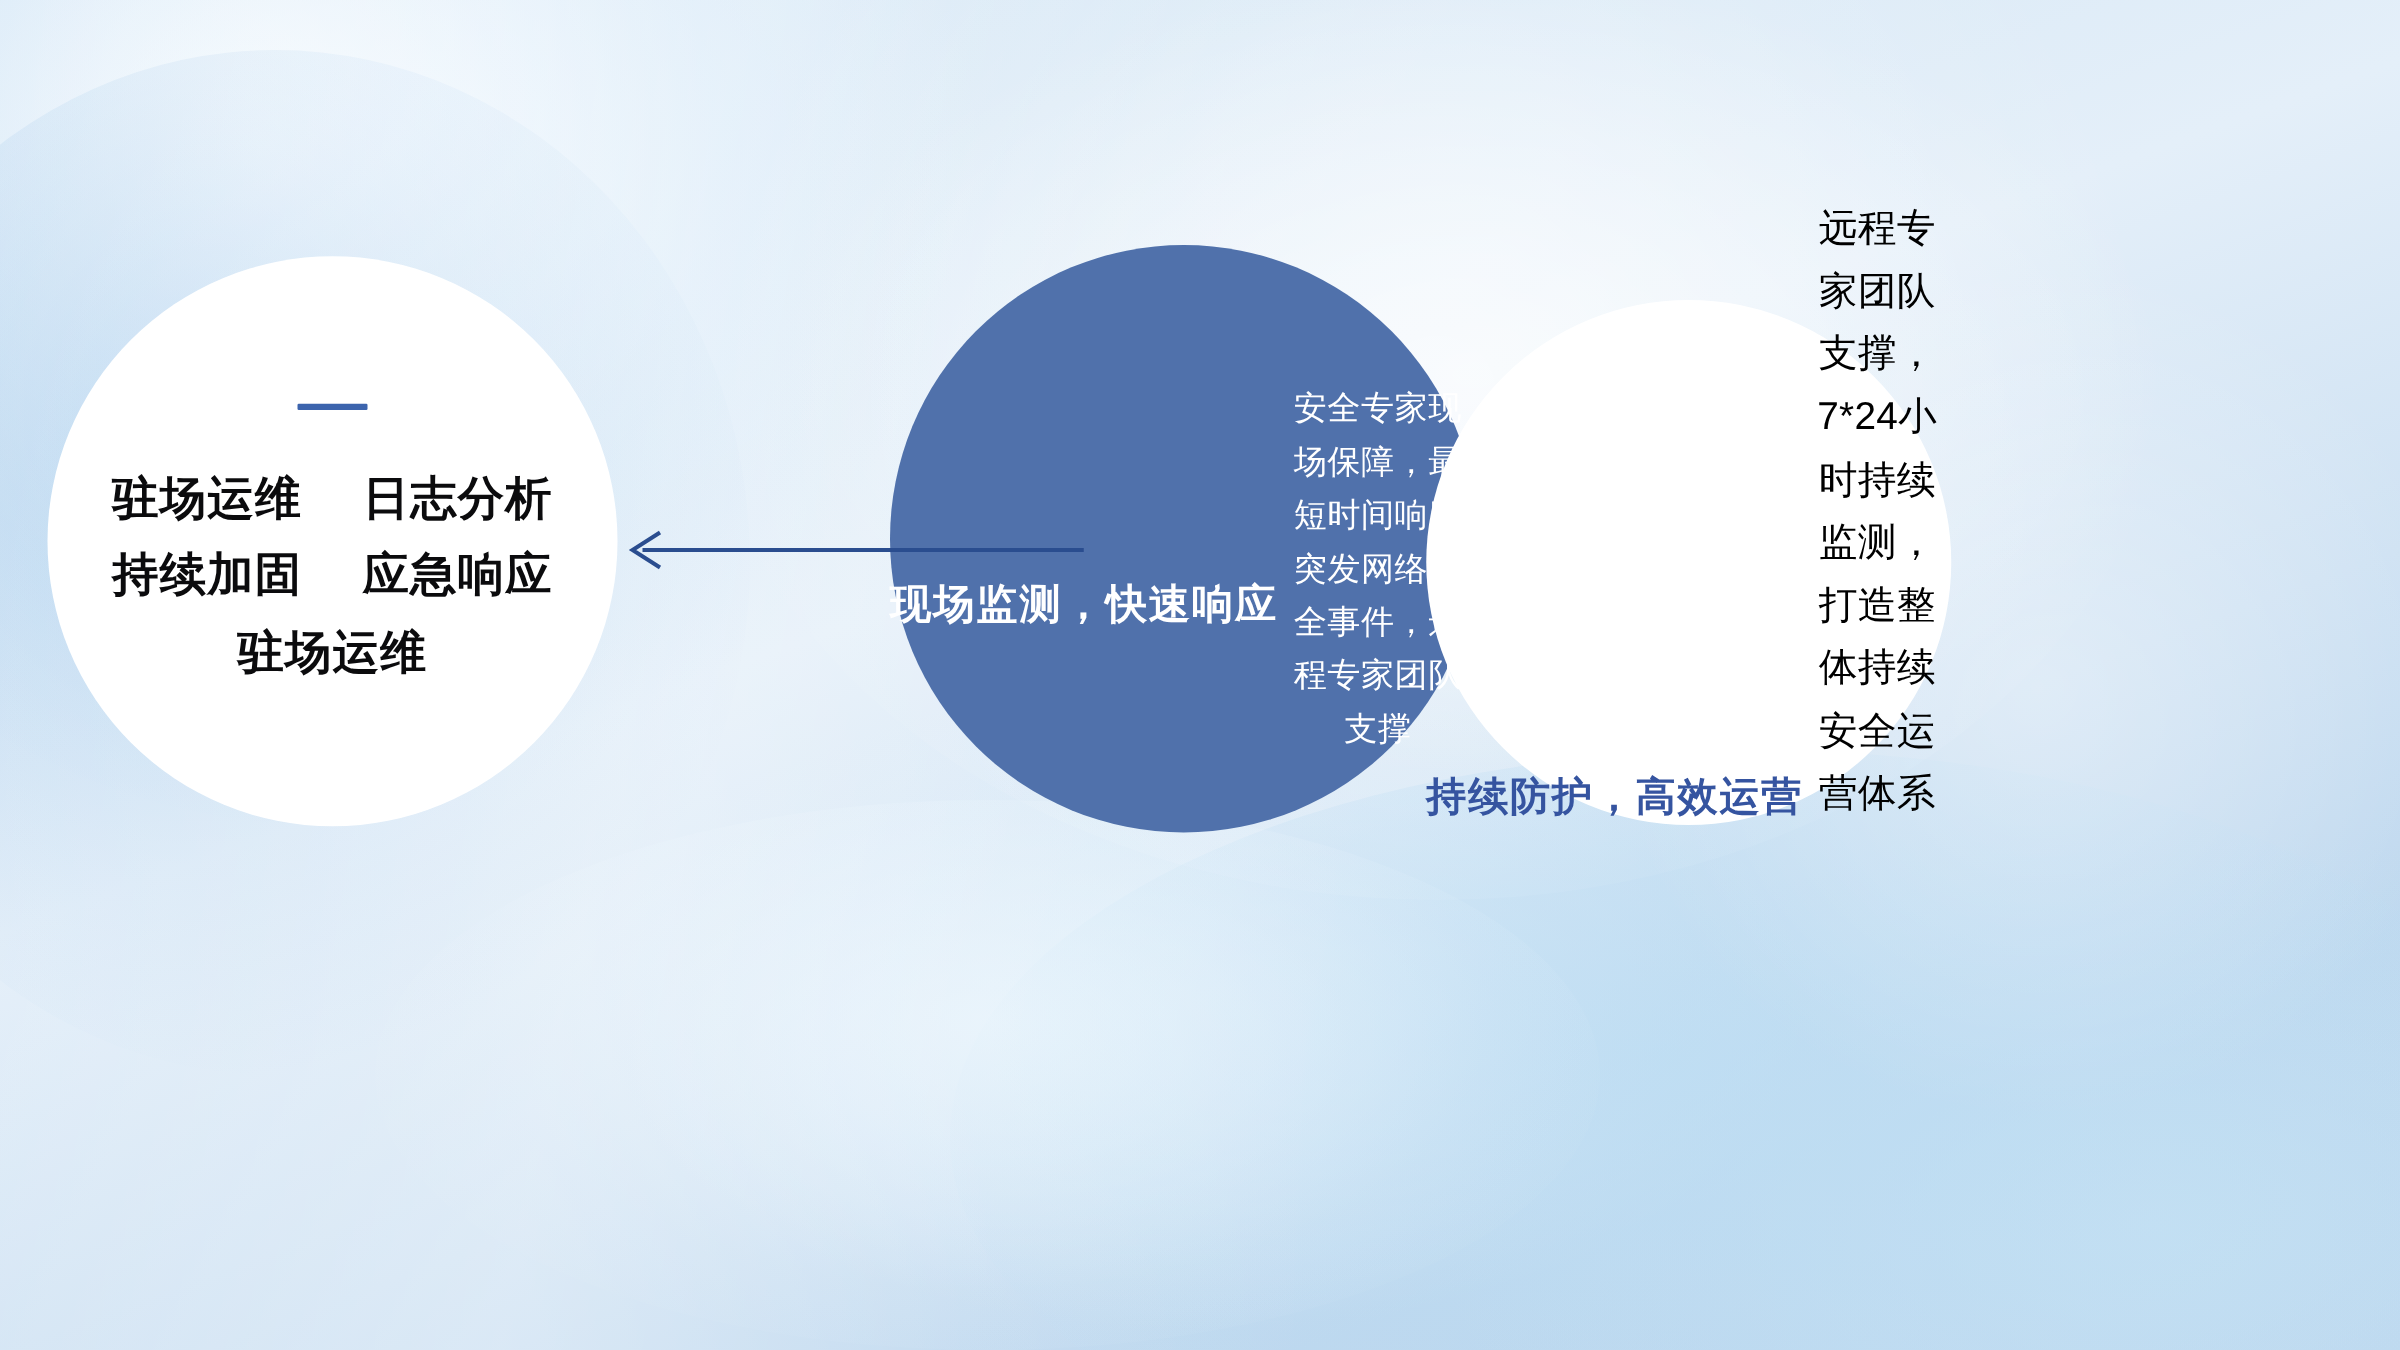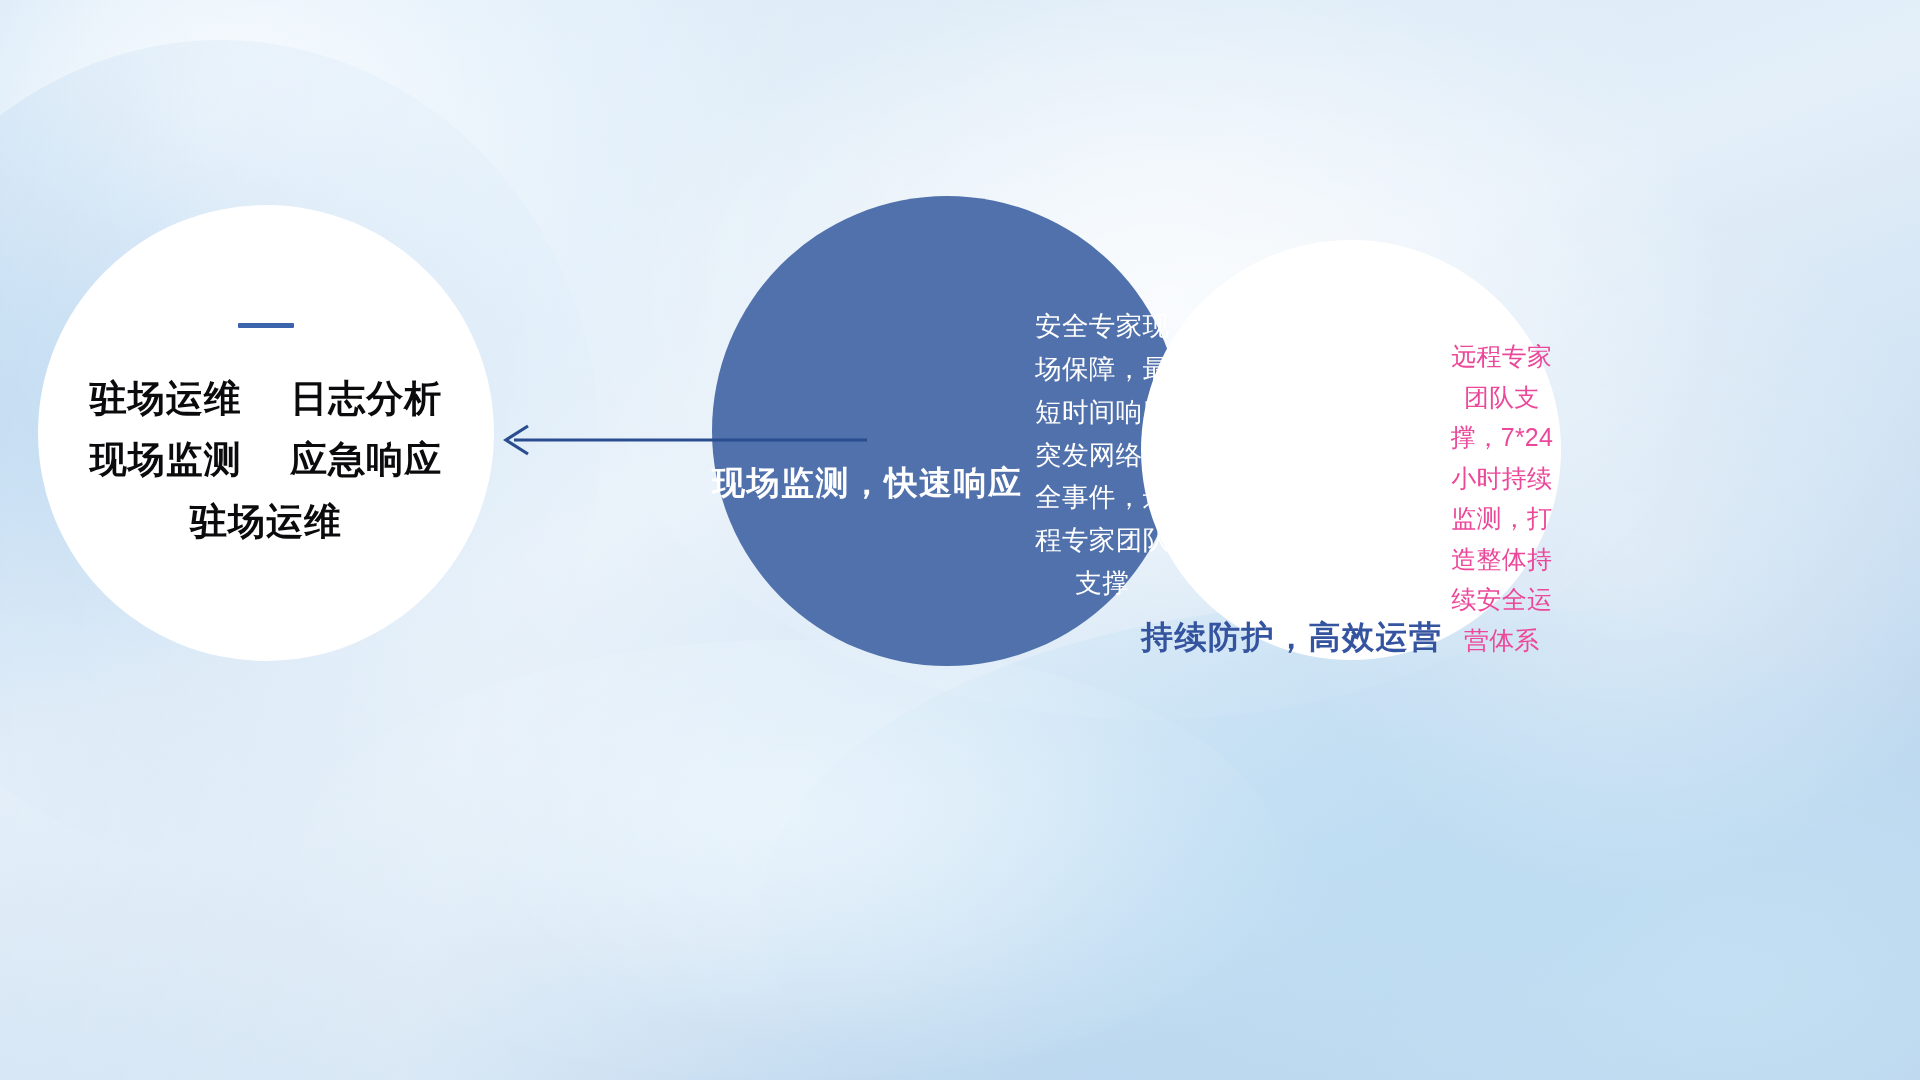--- a/index.html
+++ b/index.html
@@ -159,22 +159,22 @@
   }
   .right-title {
     color: #3554a0;
     font-size: 32px;
     font-weight: bold;
     letter-spacing: 1.5px;
     white-space: nowrap;
     margin-top: 62px;
   }
   .right-body {
-    color: #ec4899;
-    font-size: 25px;
+    color: #000000;
+    font-size: 31px;
     line-height: 1.62;
     text-align: center;
     width: 352px;
     margin-top: 44px;
     letter-spacing: 0.2px;
   }
 
   
   .arrow-wrap {
     position: absolute;
@@ -200,21 +200,21 @@
 
   <div class="circle circle-left">
     <div class="left-dash"></div>
     <div class="left-lines">
       <div class="left-line">
         <span>驻场运维</span>
         <span class="gap"></span>
         <span>日志分析</span>
       </div>
       <div class="left-line">
-        <span>现场监测</span>
+        <span>持续加固</span>
         <span class="gap"></span>
         <span>应急响应</span>
       </div>
       <div class="left-line">
         <span>驻场运维</span>
       </div>
     </div>
   </div>
 
   <div class="arrow-wrap">

